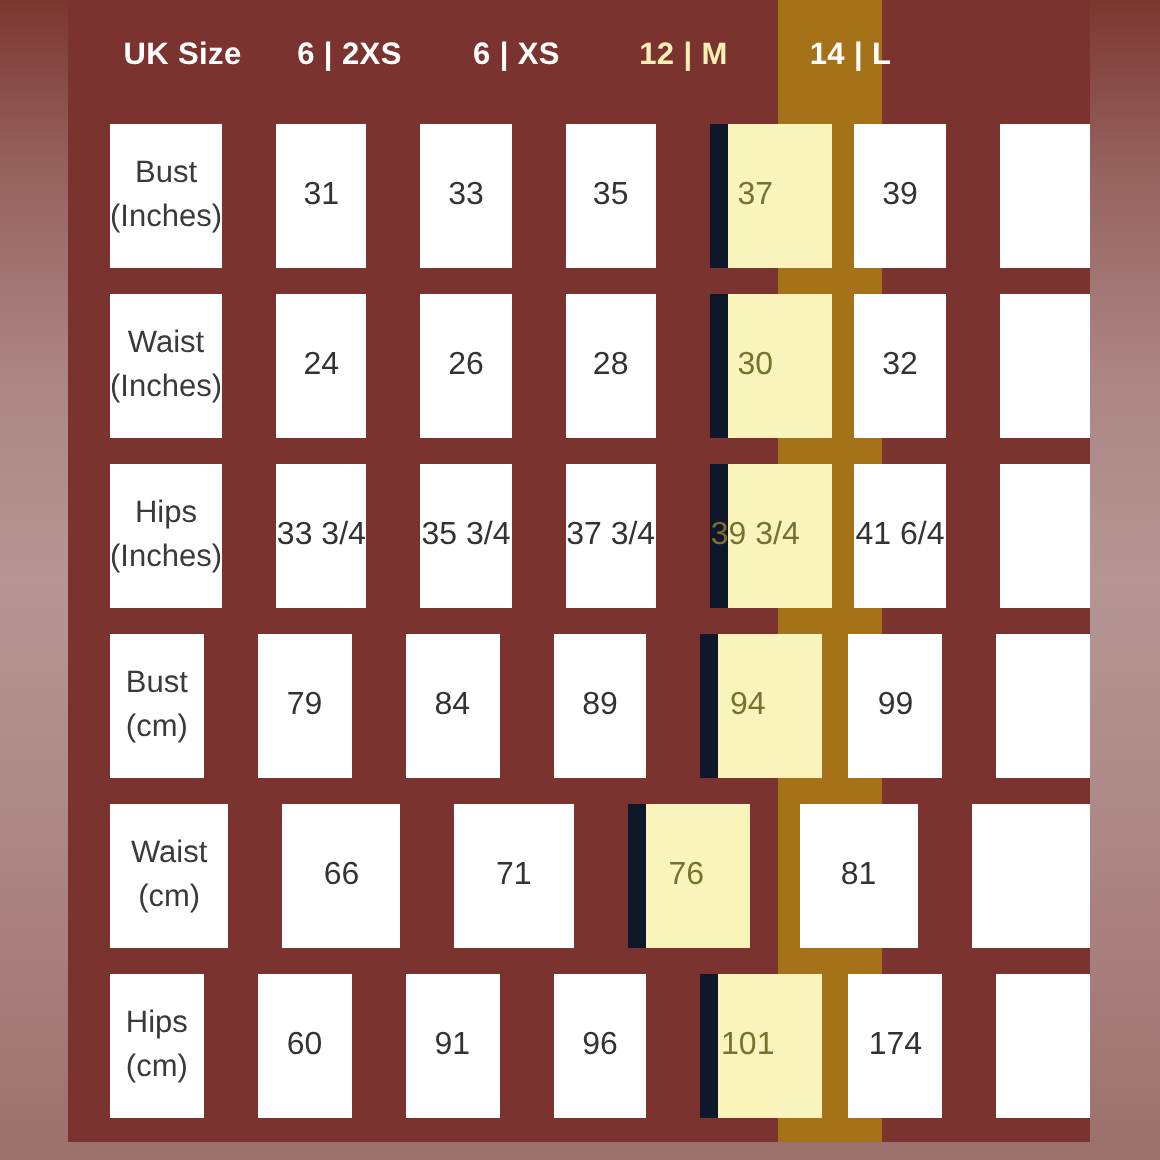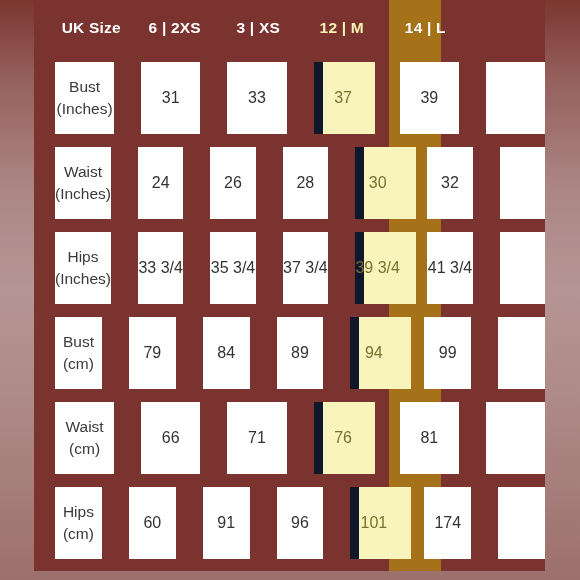--- a/index.html
+++ b/index.html
@@ -161,32 +161,33 @@
 <div id="canvas">
 
   <div id="panel">
 
     <div class="highlight-stripe"></div>
 
     <div id="grid">
         <div class="row header-row">
           <div class="cell header-cell">UK Size</div>
           <div class="cell header-cell">6 | 2XS</div>
-          <div class="cell header-cell">3 | XS</div>
+          <div class="cell header-cell">6 | XS</div>
           <div class="cell header-cell hl">12 | M</div>
           <div class="cell header-cell">14 | L</div>
           <div class="clipped-cell"></div>
         </div>
         <div class="row data-row">
           <div class="cell body-cell label">
             <span class="label-line">Bust</span>
             <span class="label-line">(Inches)</span>
           </div>
           <div class="cell body-cell">31</div>
           <div class="cell body-cell">33</div>
+          <div class="cell body-cell">35</div>
           <div class="cell body-cell hl">37</div>
           <div class="cell body-cell">39</div>
           <div class="cell body-cell clipped-cell"></div>
         </div>
         <div class="row data-row">
           <div class="cell body-cell label">
             <span class="label-line">Waist</span>
             <span class="label-line">(Inches)</span>
           </div>
           <div class="cell body-cell">24</div>
@@ -198,21 +199,21 @@
         </div>
         <div class="row data-row">
           <div class="cell body-cell label">
             <span class="label-line">Hips</span>
             <span class="label-line">(Inches)</span>
           </div>
           <div class="cell body-cell">33 3/4</div>
           <div class="cell body-cell">35 3/4</div>
           <div class="cell body-cell">37 3/4</div>
           <div class="cell body-cell hl">39 3/4</div>
-          <div class="cell body-cell">41 3/4</div>
+          <div class="cell body-cell">41 6/4</div>
           <div class="cell body-cell clipped-cell"></div>
         </div>
         <div class="row data-row">
           <div class="cell body-cell label">
             <span class="label-line">Bust</span>
             <span class="label-line">(cm)</span>
           </div>
           <div class="cell body-cell">79</div>
           <div class="cell body-cell">84</div>
           <div class="cell body-cell">89</div>

